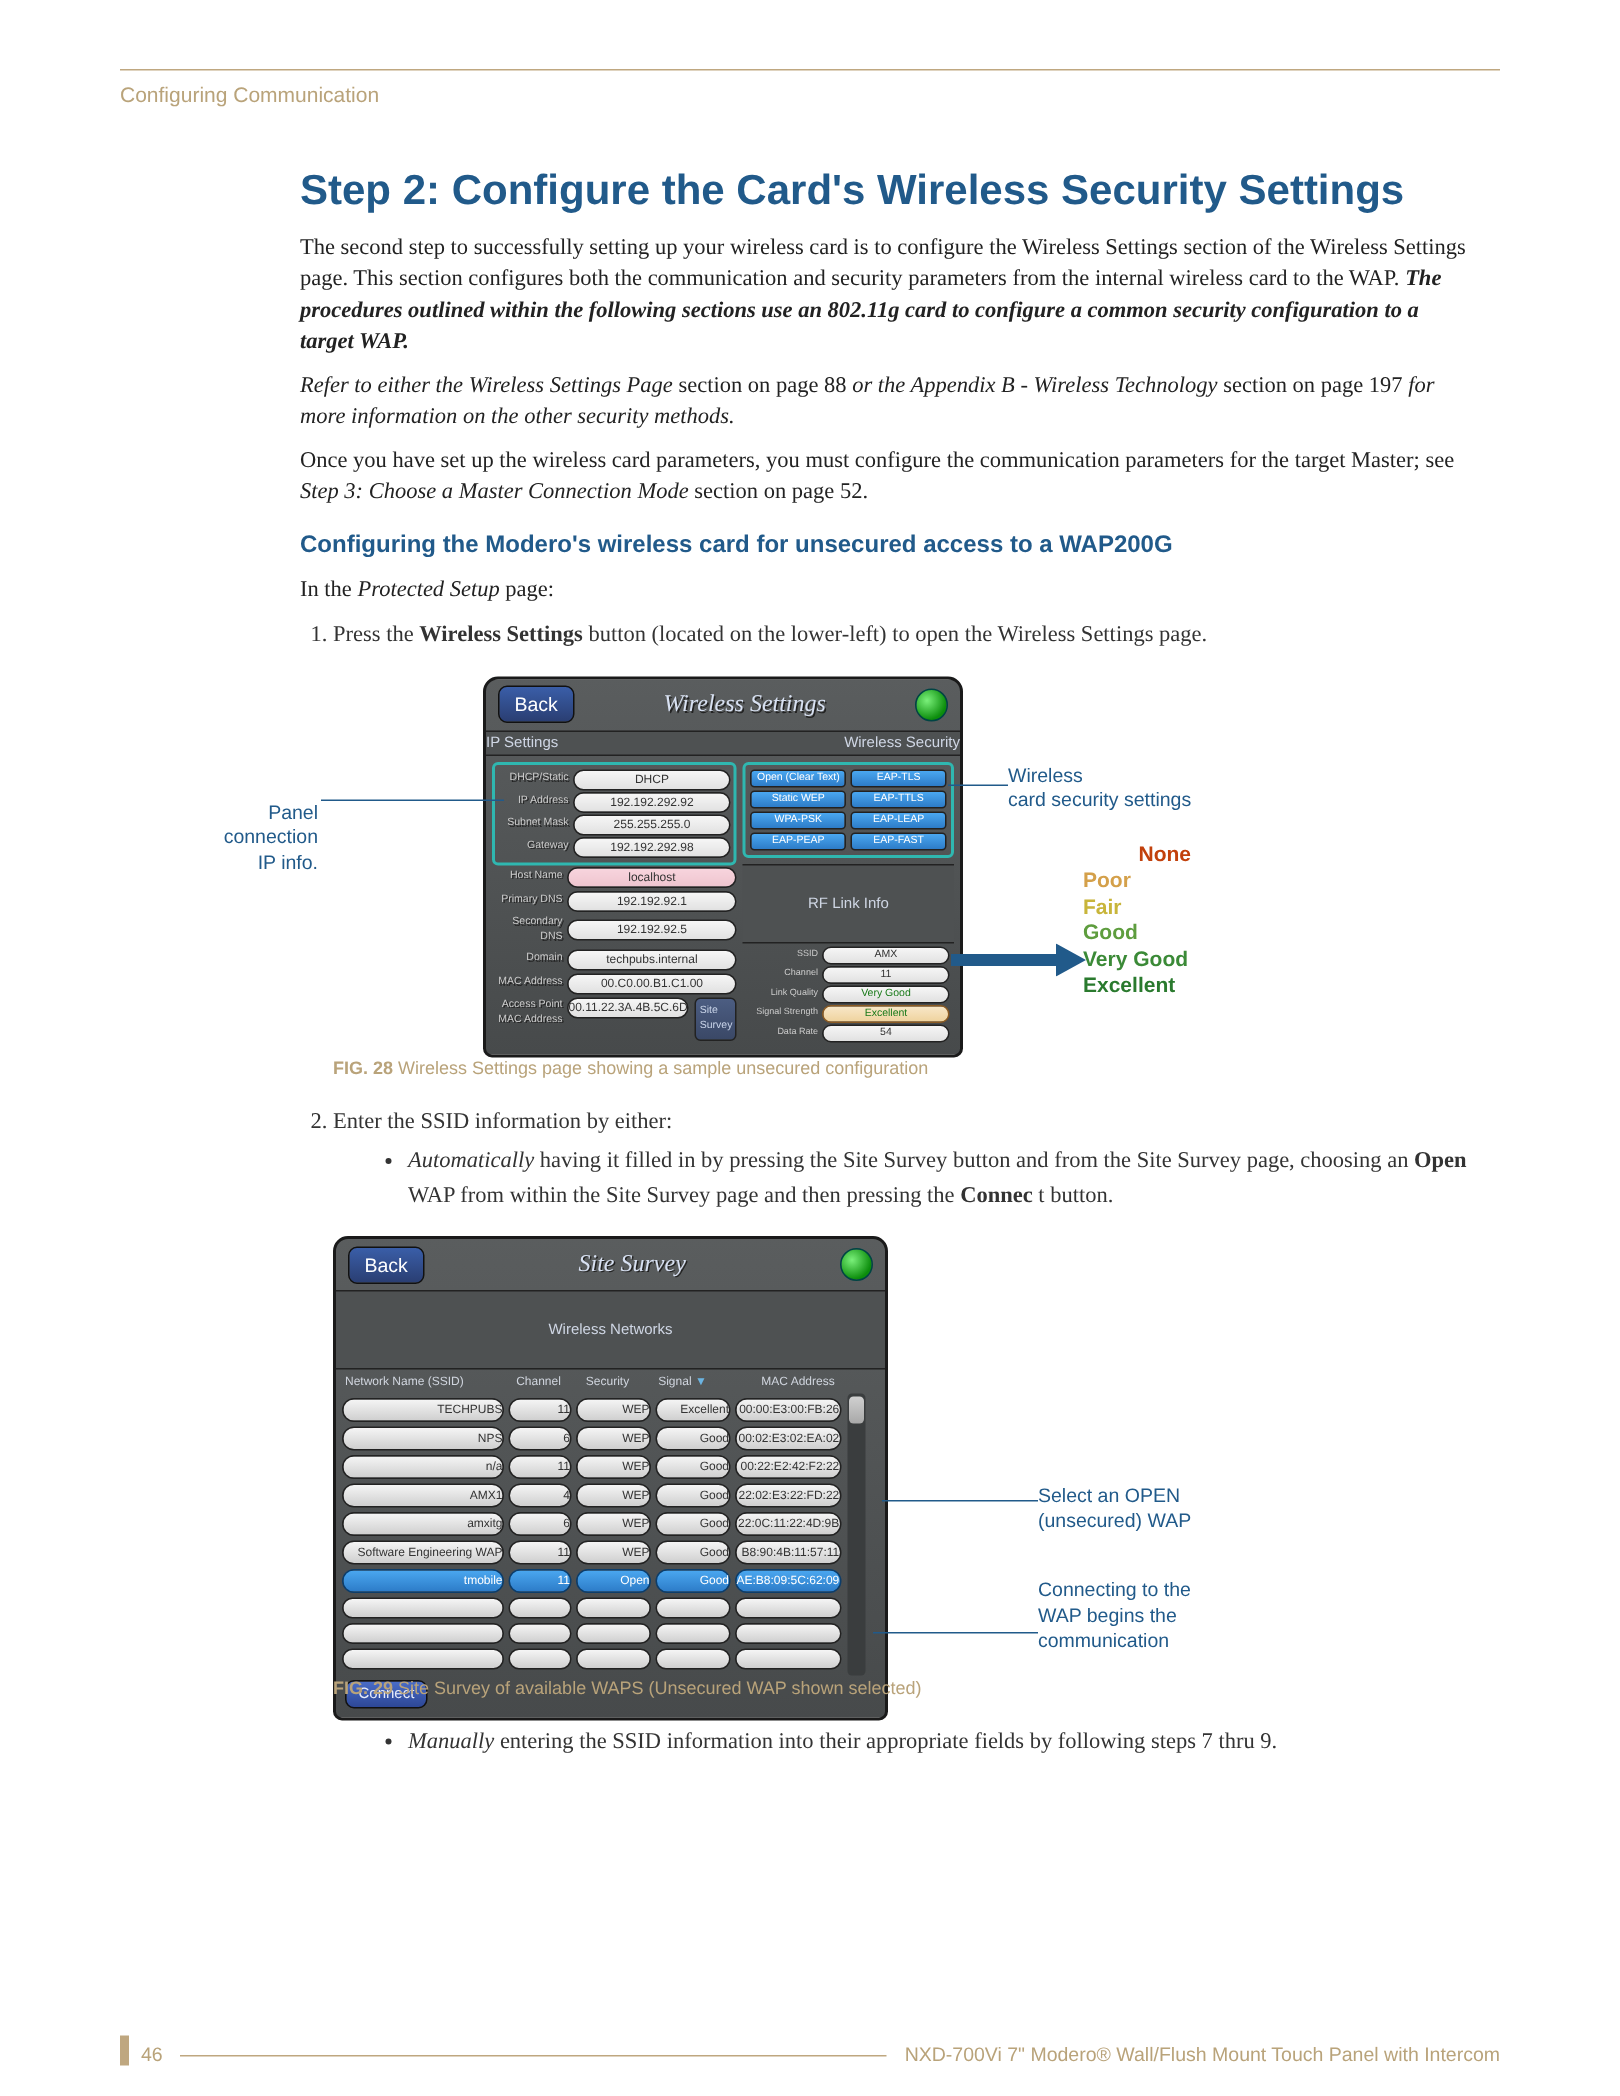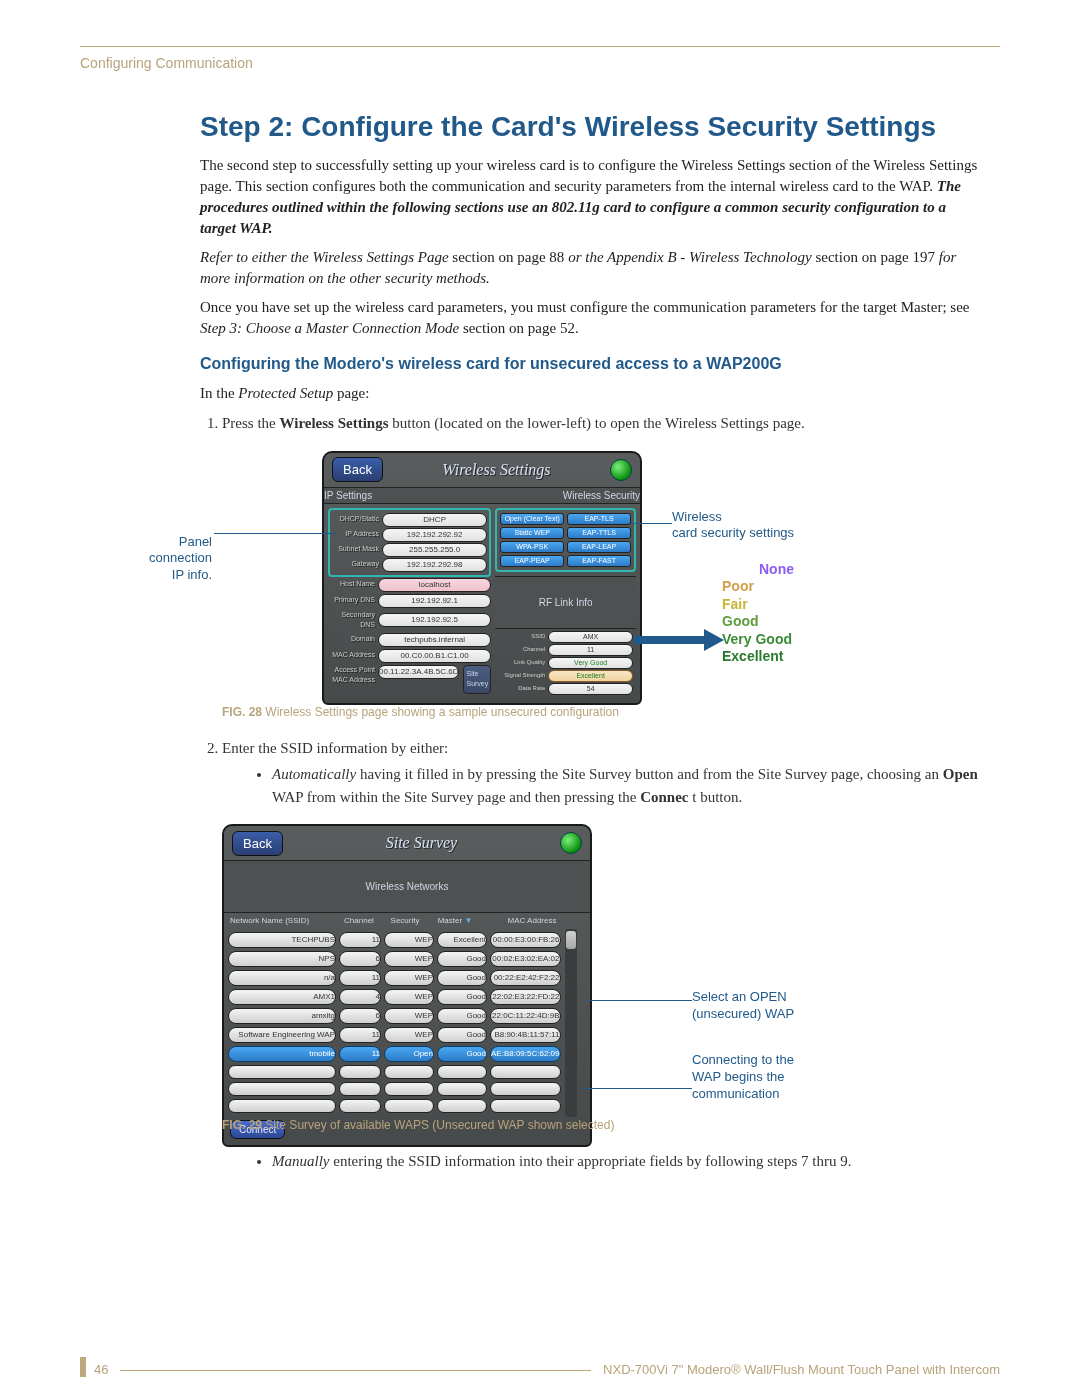--- a/index.html
+++ b/index.html
@@ -49,21 +49,21 @@
   .sec-grid { display:flex; gap:3px; padding:3px; border:2px solid #2fb7b0; border-radius:4px; margin-bottom:4px;}
   .sec-grid .sec-col .pill { border-radius:3px; }
   .rf-grid { display:flex; flex-direction:column; gap:1px; padding:2px 3px; }
   .rf-row { display:flex; align-items:center; }
   .rf-label { width:50px; font-size:6px; color:#ccc; text-align:right; padding-right:3px;}
   .site-survey-btn { background:linear-gradient(#4c5d82,#3a4866); color:#c8d3e8; font-size:7px; border:1px solid #222; border-radius:4px; padding:3px 2px; align-self:flex-start; margin-left:4px; }
   .ws-ip-box { border:2px solid #2fb7b0; border-radius:4px; padding:2px; }
 
   
   .qlist { position:absolute; font-family: Helvetica, Arial, sans-serif; font-weight:bold; font-size:14px; line-height:1.25; }
-  .q-none { color:#8b5cf6;padding-left:37px; }
+  .q-none { color:#c2410c;padding-left:37px; }
   .q-poor { color:#d4a04a; }
   .q-fair { color:#c8b53a; }
   .q-good { color:#5e9d3e; }
   .q-vgood { color:#3b8a37; }
   .q-excellent { color:#2a7a2e; }
 
   .arrow { position:absolute; }
   .arrow svg { display:block; }
 
   
@@ -297,21 +297,21 @@
             <div class="panel-titlebar">
               <button class="back-btn">Back</button>
               <span class="panel-title">Site Survey</span>
               <span class="status-dot"></span>
             </div>
             <div class="sub-divider">Wireless Networks</div>
             <div class="ss-header-row">
               <span class="ss-col n">Network Name (SSID)</span>
               <span class="ss-col c">Channel</span>
               <span class="ss-col s">Security</span>
-              <span class="ss-col g"><span>Master</span> <span class="ss-signal-sort">▼</span></span>
+              <span class="ss-col g"><span>Signal</span> <span class="ss-signal-sort">▼</span></span>
               <span class="ss-col m">MAC Address</span>
             </div>
             <div style="display:flex;">
               <div class="ss-list" id="ss-list">
                   <div class="ss-row">
                     <span class="cap n">TECHPUBS</span>
                     <span class="cap c">11</span>
                     <span class="cap s">WEP</span>
                     <span class="cap g">Excellent</span>
                     <span class="cap m">00:00:E3:00:FB:26</span>

